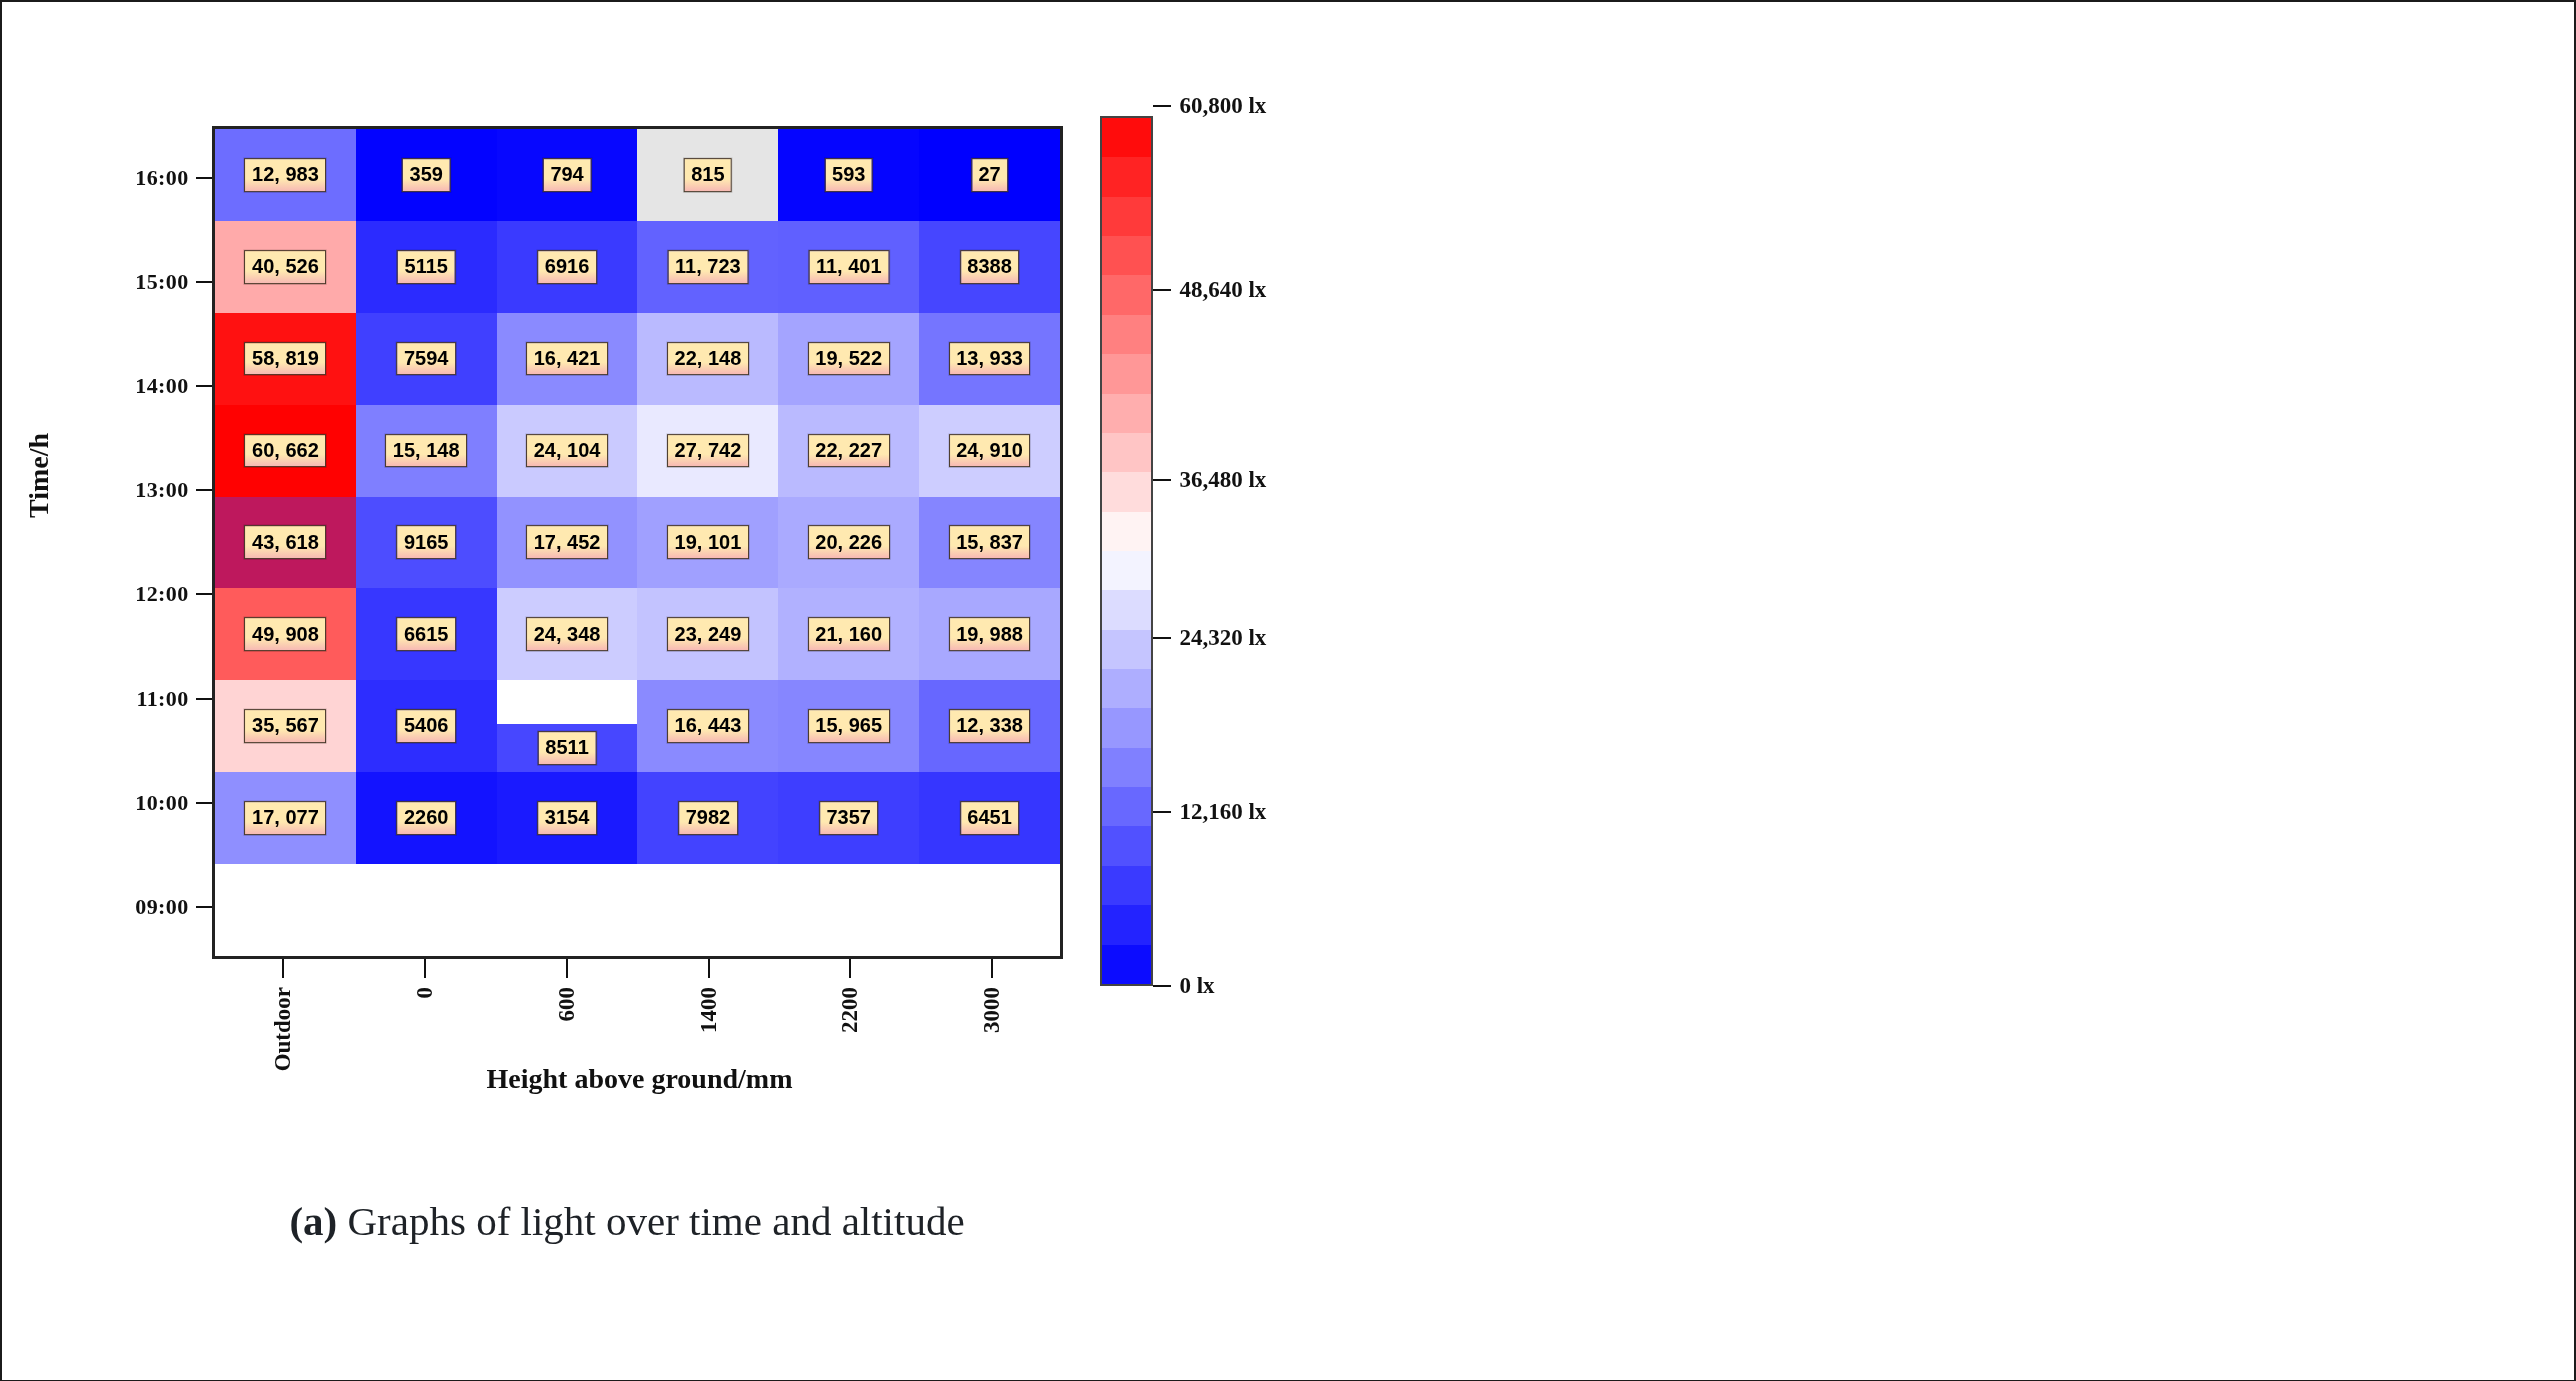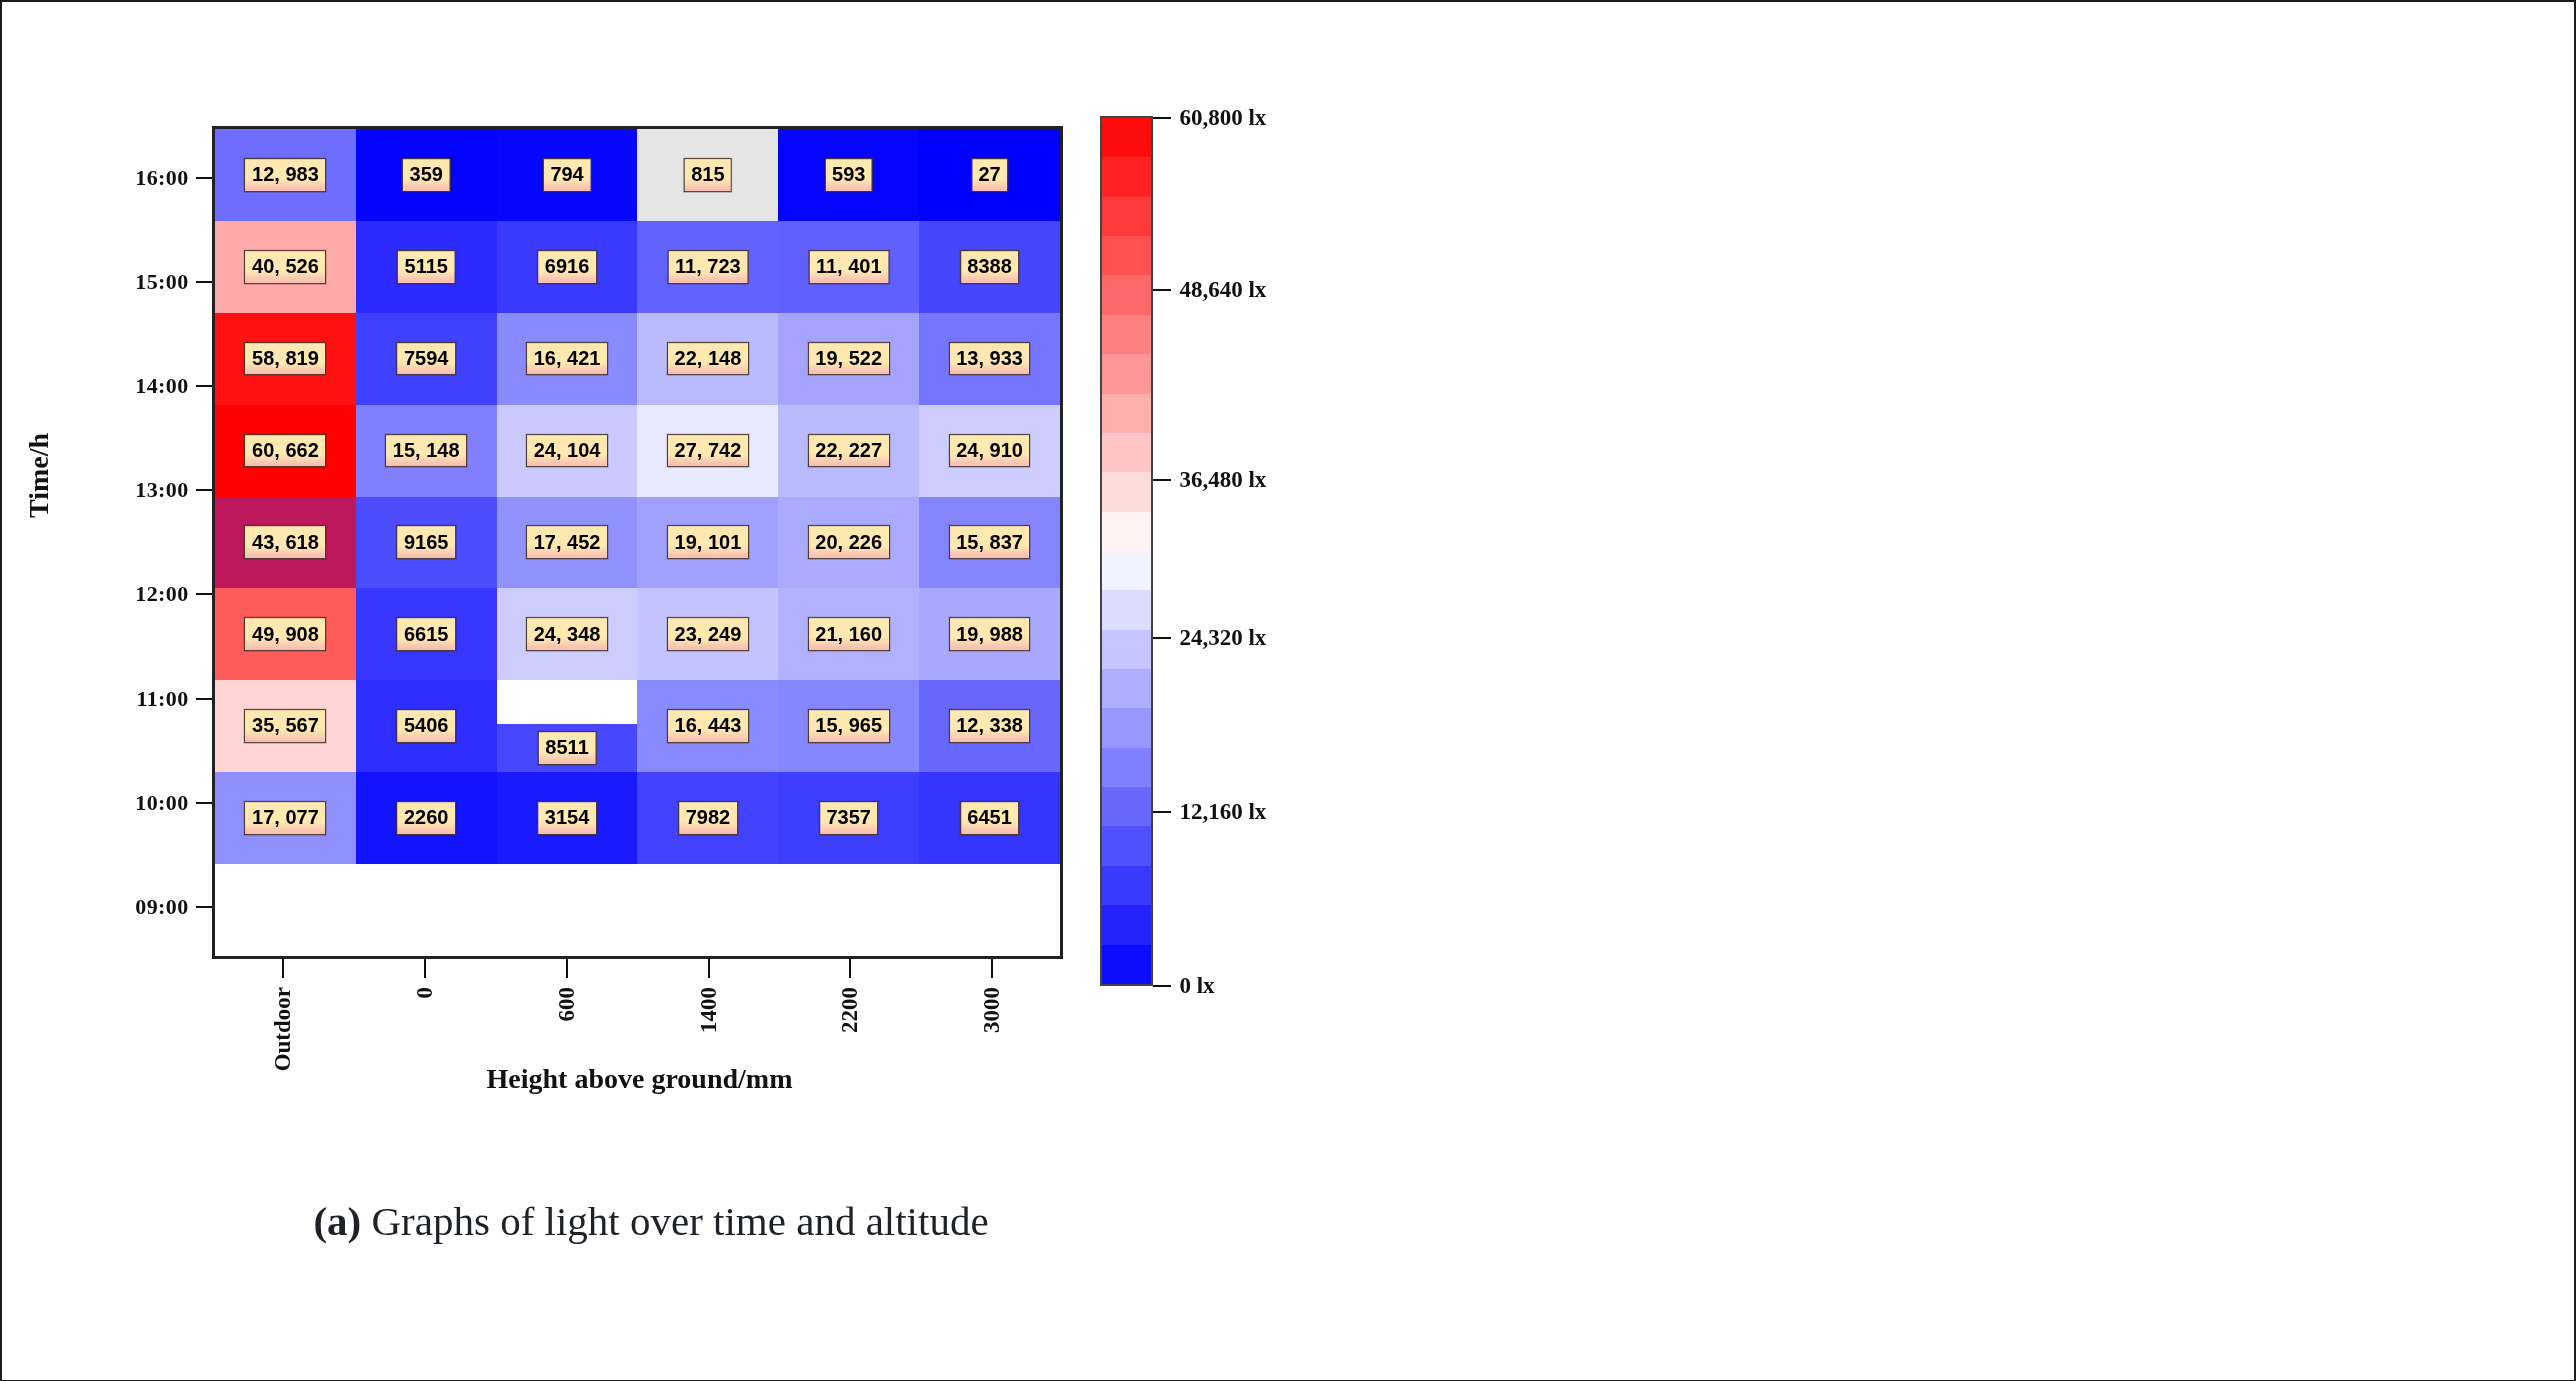--- a/index.html
+++ b/index.html
@@ -85,21 +85,21 @@
   .cbtick-a{position:absolute;left:1151px;transform:translateY(-50%);display:flex;align-items:center;}
   .cbtick-a i{display:block;width:17.7px;height:2.2px;background:#111;}
   .cbtick-a span{margin-left:8.8px;font-size:23px;font-weight:bold;color:#111;white-space:nowrap;}
 
   
   .caption{
     position:absolute;
     font-size:41px;color:#1e2227;text-align:center;line-height:1.25;
     font-family:"Liberation Serif", serif;
   }
-  #caption-a{left:52px;top:1194px;width:1194px;}
+  #caption-a{left:28px;top:1194px;width:1194px;}
   .caption b{font-weight:bold;}
 
   .yaxis-b{position:absolute;left:1282px;top:13.3px;width:155px;height:936px;}
   .ytick-b{position:absolute;right:0;height:0;display:flex;align-items:center;justify-content:flex-end;}
 </style>
 </head>
 <body>
 
 <div id="frame">
 
@@ -316,21 +316,21 @@
         <div class="seg" style="height: 4.54545%; background: rgb(174, 174, 255);"></div>
         <div class="seg" style="height: 4.54545%; background: rgb(151, 151, 255);"></div>
         <div class="seg" style="height: 4.54545%; background: rgb(128, 128, 255);"></div>
         <div class="seg" style="height: 4.54545%; background: rgb(104, 104, 255);"></div>
         <div class="seg" style="height: 4.54545%; background: rgb(81, 81, 255);"></div>
         <div class="seg" style="height: 4.54545%; background: rgb(58, 58, 255);"></div>
         <div class="seg" style="height: 4.54545%; background: rgb(35, 35, 255);"></div>
         <div class="seg" style="height: 4.54545%; background: rgb(12, 12, 255);"></div>
       </div>
     <div id="cbticks-a">
-        <div class="cbtick-a" style="top: 116px;">
+        <div class="cbtick-a" style="top: 104px;">
           <i></i>
           <span>60,800 lx</span>
         </div>
         <div class="cbtick-a" style="top: 288px;">
           <i></i>
           <span>48,640 lx</span>
         </div>
         <div class="cbtick-a" style="top: 478px;">
           <i></i>
           <span>36,480 lx</span>

